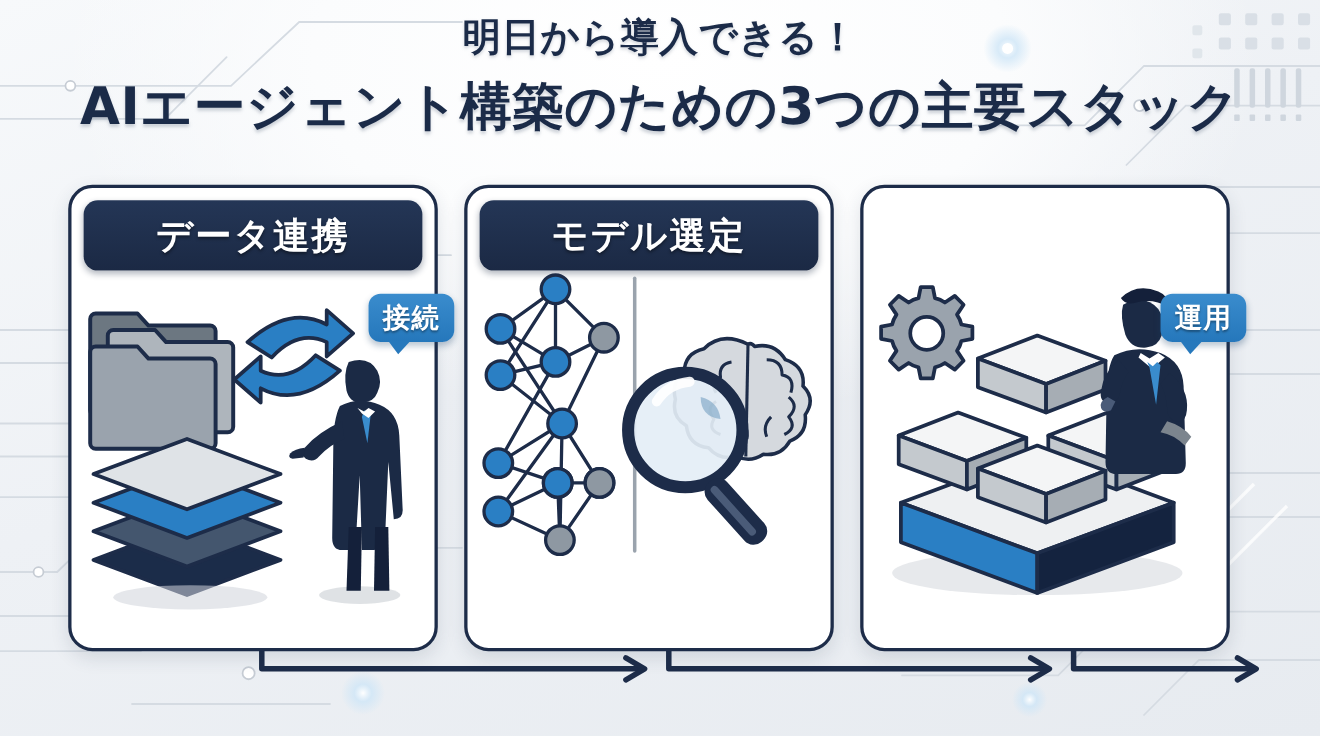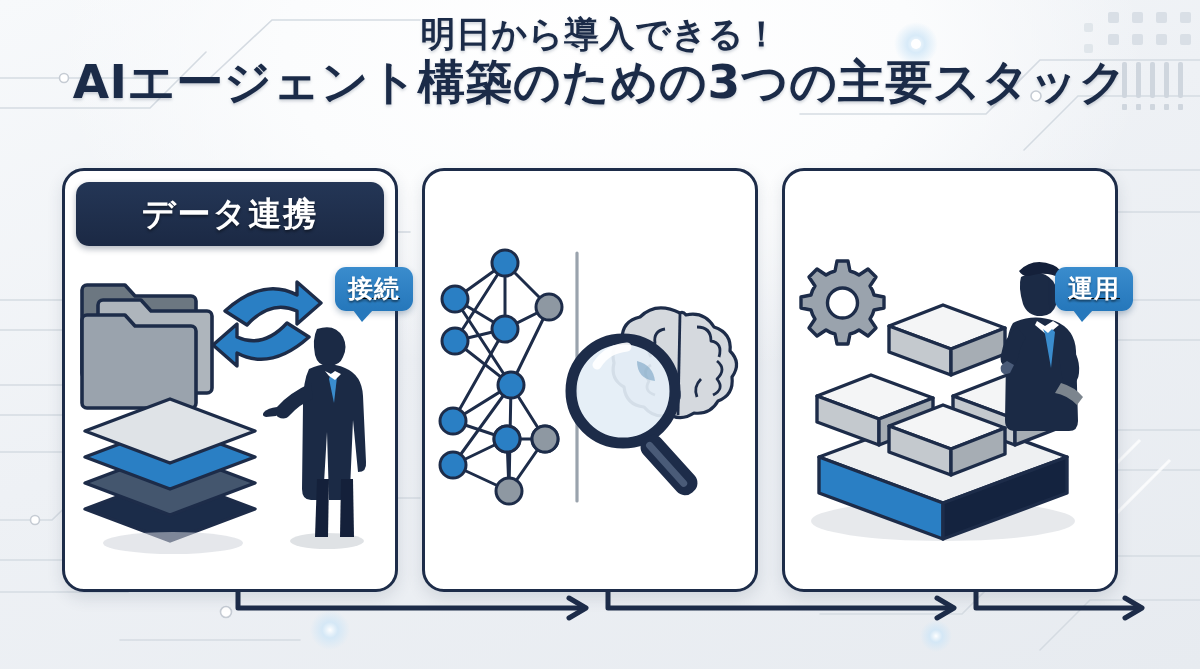--- a/index.html
+++ b/index.html
@@ -23,21 +23,21 @@
   .title-wrap{
     position:absolute;left:0;right:0;top:16px;text-align:center;
     z-index:6;
   }
   .title-line{
     display:block;color:#1b2b48;font-weight:700;letter-spacing:.5px;
     text-shadow:0 2px 3px rgba(120,132,150,.35);
     line-height:1.06;white-space:nowrap;
   }
   .title-l1{font-size:35px;}
-  .title-l2{font-size:47px;margin-top:4px;}
+  .title-l2{font-size:47px;margin-top:20px;}
 
   
   .cards{
     position:absolute;top:168px;left:62px;width:1056px;height:418px;
     display:flex;justify-content:space-between;z-index:5;
   }
   .card{
     position:relative;width:330px;height:418px;
     background:#ffffff;
     border:3px solid #1d2c49;
@@ -55,21 +55,20 @@
   .card-head-text{
     color:#ffffff;font-size:33px;font-weight:700;letter-spacing:2px;
     text-shadow:0 2px 3px rgba(0,0,0,.45);white-space:nowrap;
   }
   .badge{
     position:absolute;top:96px;right:-18px;
     background:linear-gradient(180deg,#3a8ccd 0%,#2577bb 100%);
     border-radius:11px;padding:5px 13px 6px;
     box-shadow:0 3px 6px rgba(30,70,110,.3);
     z-index:7;
-    text-decoration:underline;
   }
   .badge-text{
     color:#fff;font-size:25px;font-weight:700;letter-spacing:1px;
     text-shadow:0 2px 2px rgba(0,0,0,.35);white-space:nowrap;
   }
   .badge:after{
     content:"";position:absolute;left:18px;bottom:-11px;
     border-left:9px solid transparent;border-right:11px solid transparent;
     border-top:12px solid #2678bc;
   }
@@ -214,20 +213,23 @@
             <path d="M266 130 l6 4 l-3 26 l-5 -24 z" fill="#3a8ccd"></path>
             <path d="M260 128 l6 3 l4 -3 l6 3 l-6 6 l-6 -4 z" fill="#fff"></path>
             <path d="M252 236 h12 l-1 58 h-13 z" fill="#14203a"></path>
             <path d="M276 236 h12 l1 58 h-14 z" fill="#14203a"></path>
           </g>
         </svg>
       </div>
     </div>
 
     <div class="card">
+      <div class="card-head">
+        <span class="card-head-text">モデル選定</span>
+      </div>
       <div class="art">
         <svg viewBox="0 0 330 340">
 
           <g>
             <g stroke="#1d2c49" stroke-width="3" stroke-linecap="round">
               <path d="M30 56 L80 20"></path>
                 <path d="M30 56 L80 86"></path>
                 <path d="M30 56 L86 142"></path>
               <path d="M30 98 L80 20"></path>
                 <path d="M30 98 L80 86"></path>

